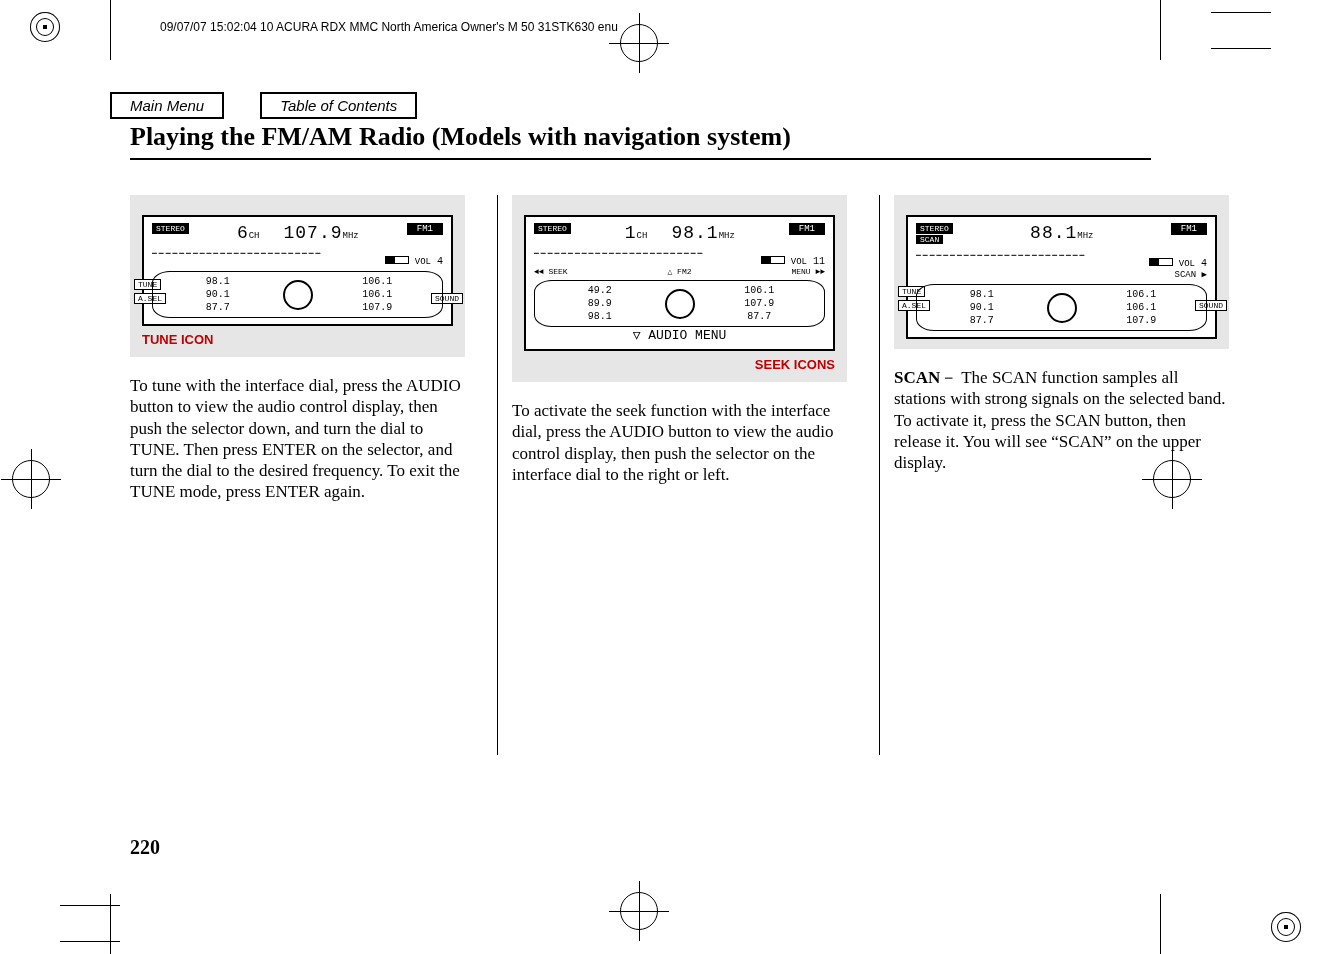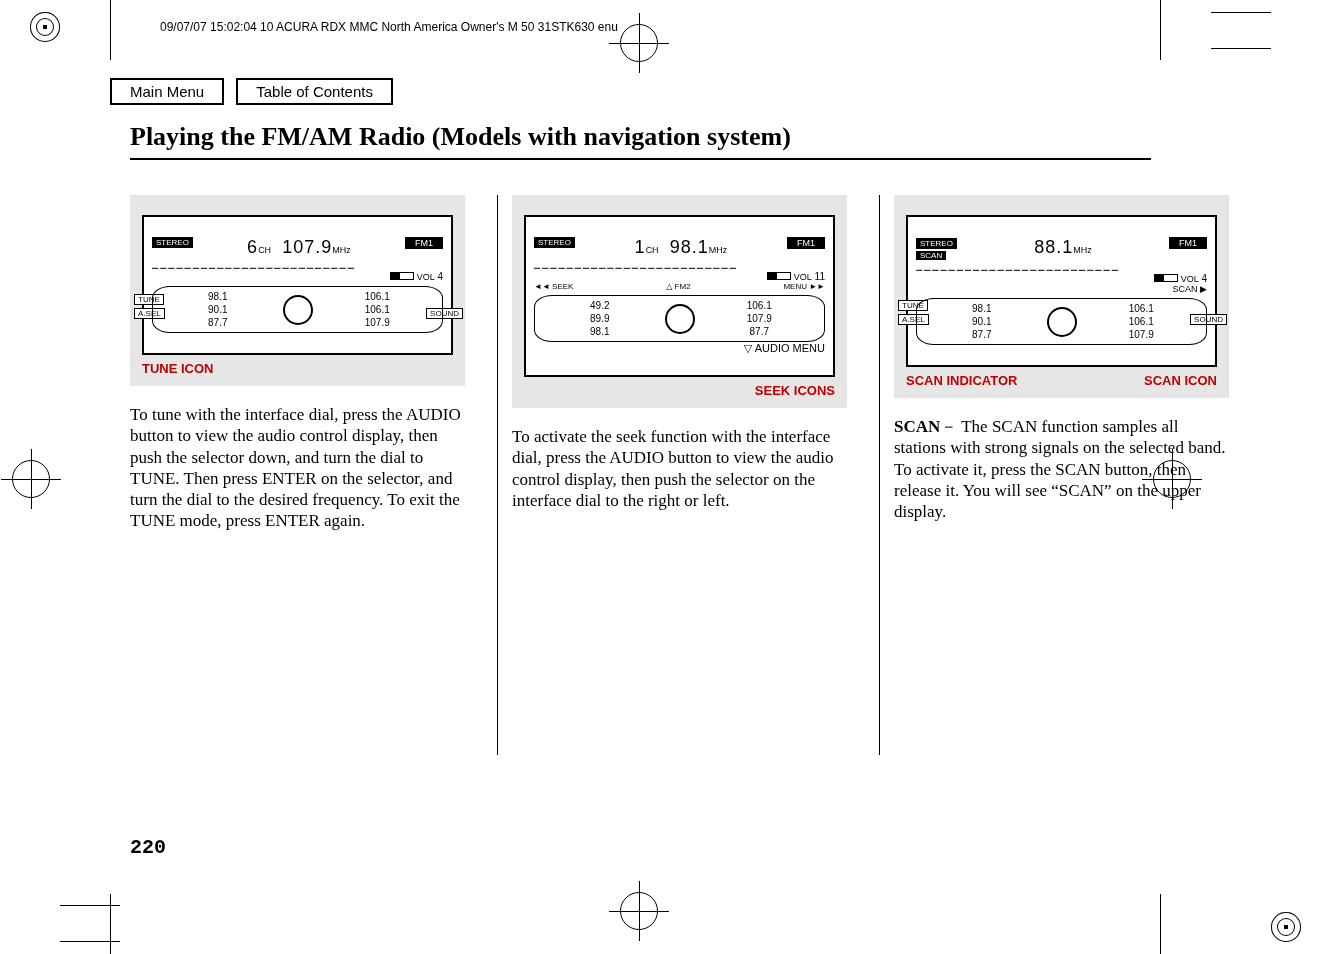--- a/index.html
+++ b/index.html
@@ -29,24 +29,25 @@
     box-shadow: inset 0 0 0 1px #000, inset 0 0 0 6px #fff, inset 0 0 0 7px #000;
   }
   .regmark-left { top: 12px; left: 30px; }
   .regmark-right { bottom: 12px; right: 30px; }
   .cropmark {
     position: absolute;
     background: #000;
   }
   .nav-buttons {
     position: absolute;
-    top: 78px;
+    top: 92px;
     left: 110px;
     display: flex;
-    gap: 12px;
+    gap: 36px;
+    font-style: italic;
   }
   .nav-btn {
     border: 2px solid #000;
     padding: 3px 18px;
     font-family: Arial, sans-serif;
     font-size: 15px;
     background: #fff;
   }
   .page-title {
     position: absolute;
@@ -86,22 +87,22 @@
   }
   .figure-box {
     background: #e6e6e6;
     padding: 20px 12px 10px 12px;
     margin-bottom: 18px;
     position: relative;
   }
   .radio-display {
     background: #fff;
     border: 2px solid #000;
-    padding: 20px 8px;
-    font-family: Liberation Sans, sans-serif;
+    padding: 6px 8px;
+    font-family: Liberation Mono, monospace;
     font-size: 10px;
     position: relative;
   }
   .radio-top {
     display: flex;
     justify-content: space-between;
     align-items: flex-start;
   }
   .stereo-badge {
     background: #000;
@@ -173,21 +174,21 @@
   .fig-caption-center { text-align: right; }
   .body-text {
     font-size: 17px;
     line-height: 1.25;
   }
   .body-text b { font-weight: bold; }
   .page-number {
     position: absolute;
     left: 130px;
     bottom: 95px;
-    font-family: Liberation Mono, monospace;
+    font-family: Liberation Serif, serif;
     font-weight: bold;
     font-size: 20px;
   }
   .center-mark {
     position: absolute;
     width: 36px;
     height: 36px;
     border: 1px solid #000;
     border-radius: 50%;
     background: #fff;
@@ -303,21 +304,21 @@
         </div>
         <div class="preset-band">
           <span>49.2</span>
           <span class="dial"></span>
           <span>106.1</span>
           <span>89.9</span>
           <span>107.9</span>
           <span>98.1</span>
           <span>87.7</span>
         </div>
-        <div style="text-align:right;font-size:11px">▽ AUDIO MENU</div>
+        <div style="text-align:center;font-size:13px">▽ AUDIO MENU</div>
       </div>
       <div class="fig-caption fig-caption-center">SEEK ICONS</div>
     </div>
     <div class="body-text" style="margin-top:16px">To activate the seek function with the interface dial, press the AUDIO button to view the audio control display, then push the selector on the interface dial to the right or left.</div>
   </div>
 
   <div class="col-sep"></div>
 
   <div class="col">
     <div class="figure-box">
@@ -347,24 +348,20 @@
             <span>98.1</span>
             <span class="dial"></span>
             <span>106.1</span>
             <span>90.1</span>
             <span>106.1</span>
             <span>87.7</span>
             <span>107.9</span>
           </div>
         </div>
       </div>
-      <div style="display:flex;justify-content:space-between">
-        <div class="fig-caption">SCAN INDICATOR</div>
-        <div class="fig-caption" style="text-align:right">SCAN ICON</div>
-      </div>
     </div>
     <div class="body-text">
       <b>SCAN</b><span>－ The SCAN function samples all stations with strong signals on the selected band. To activate it, press the SCAN button, then release it. You will see “SCAN” on the upper display.</span>
     </div>
   </div>
 
 </div>
 
 <div class="page-number">220</div>
 

